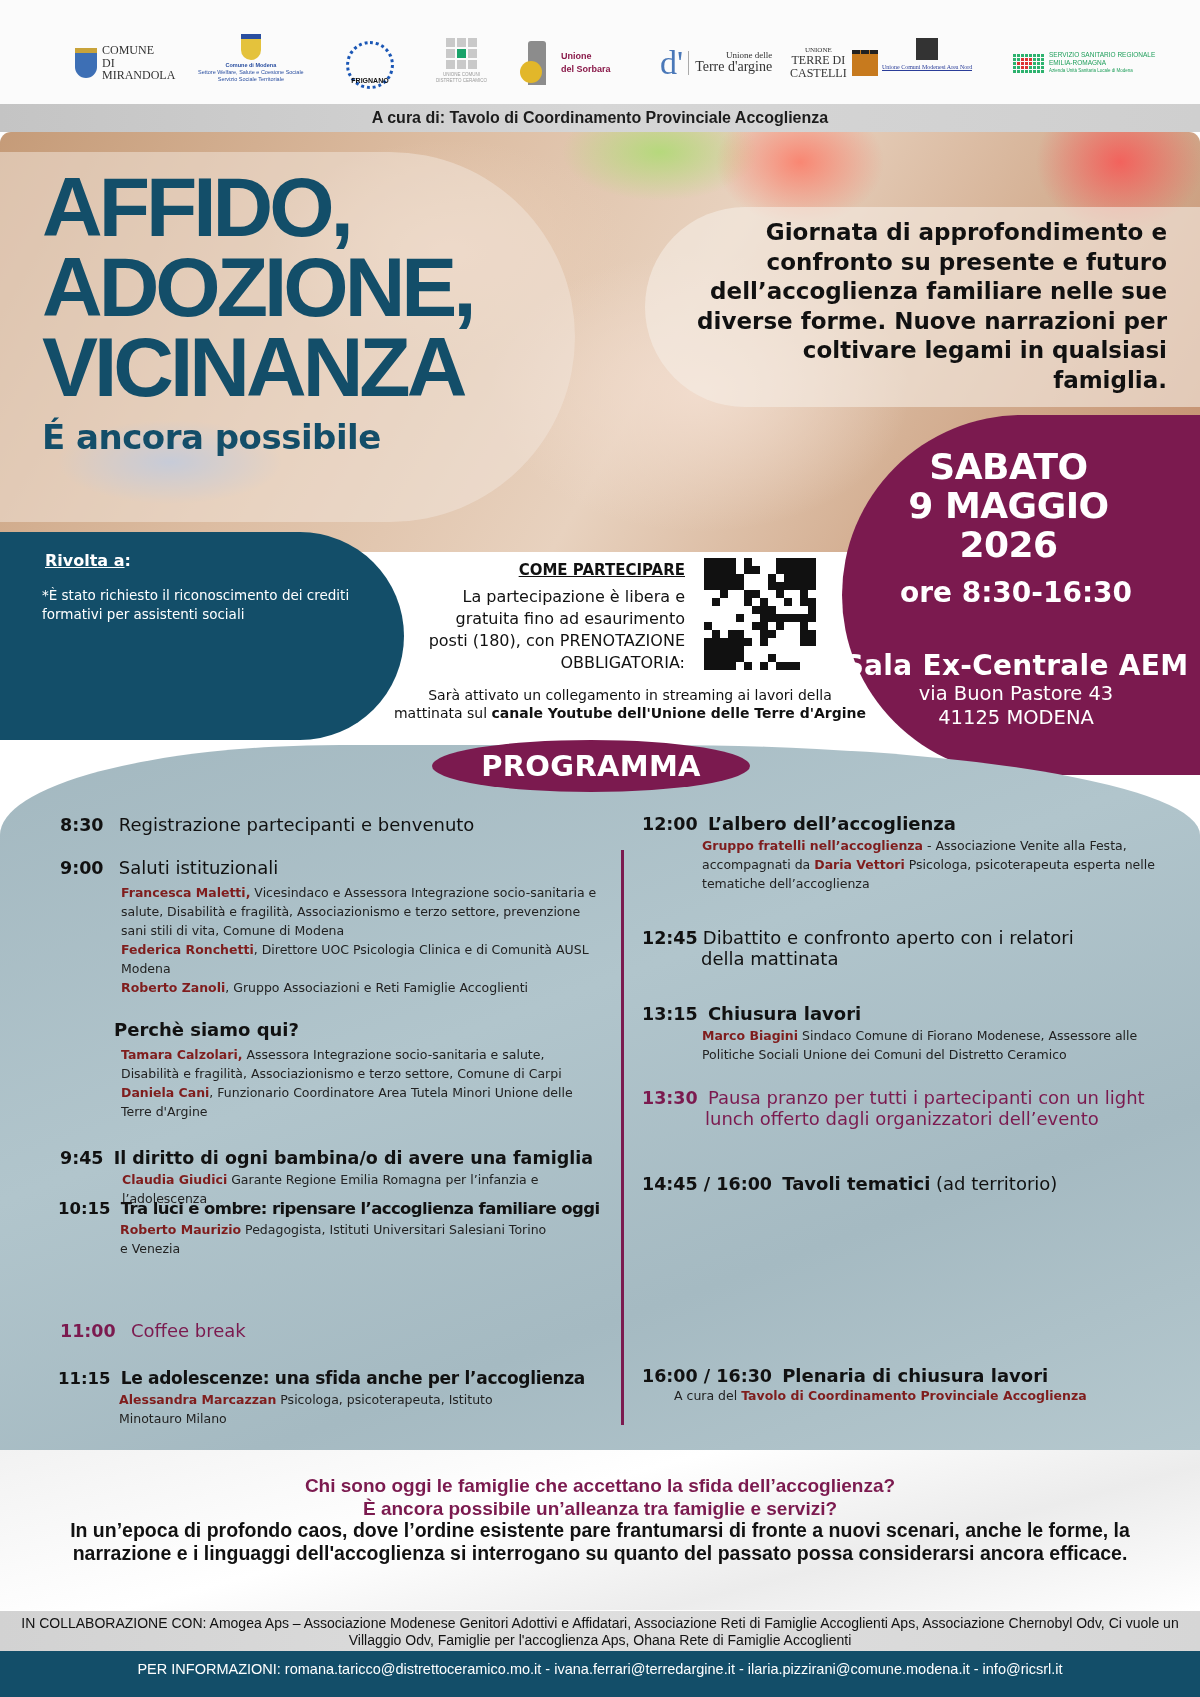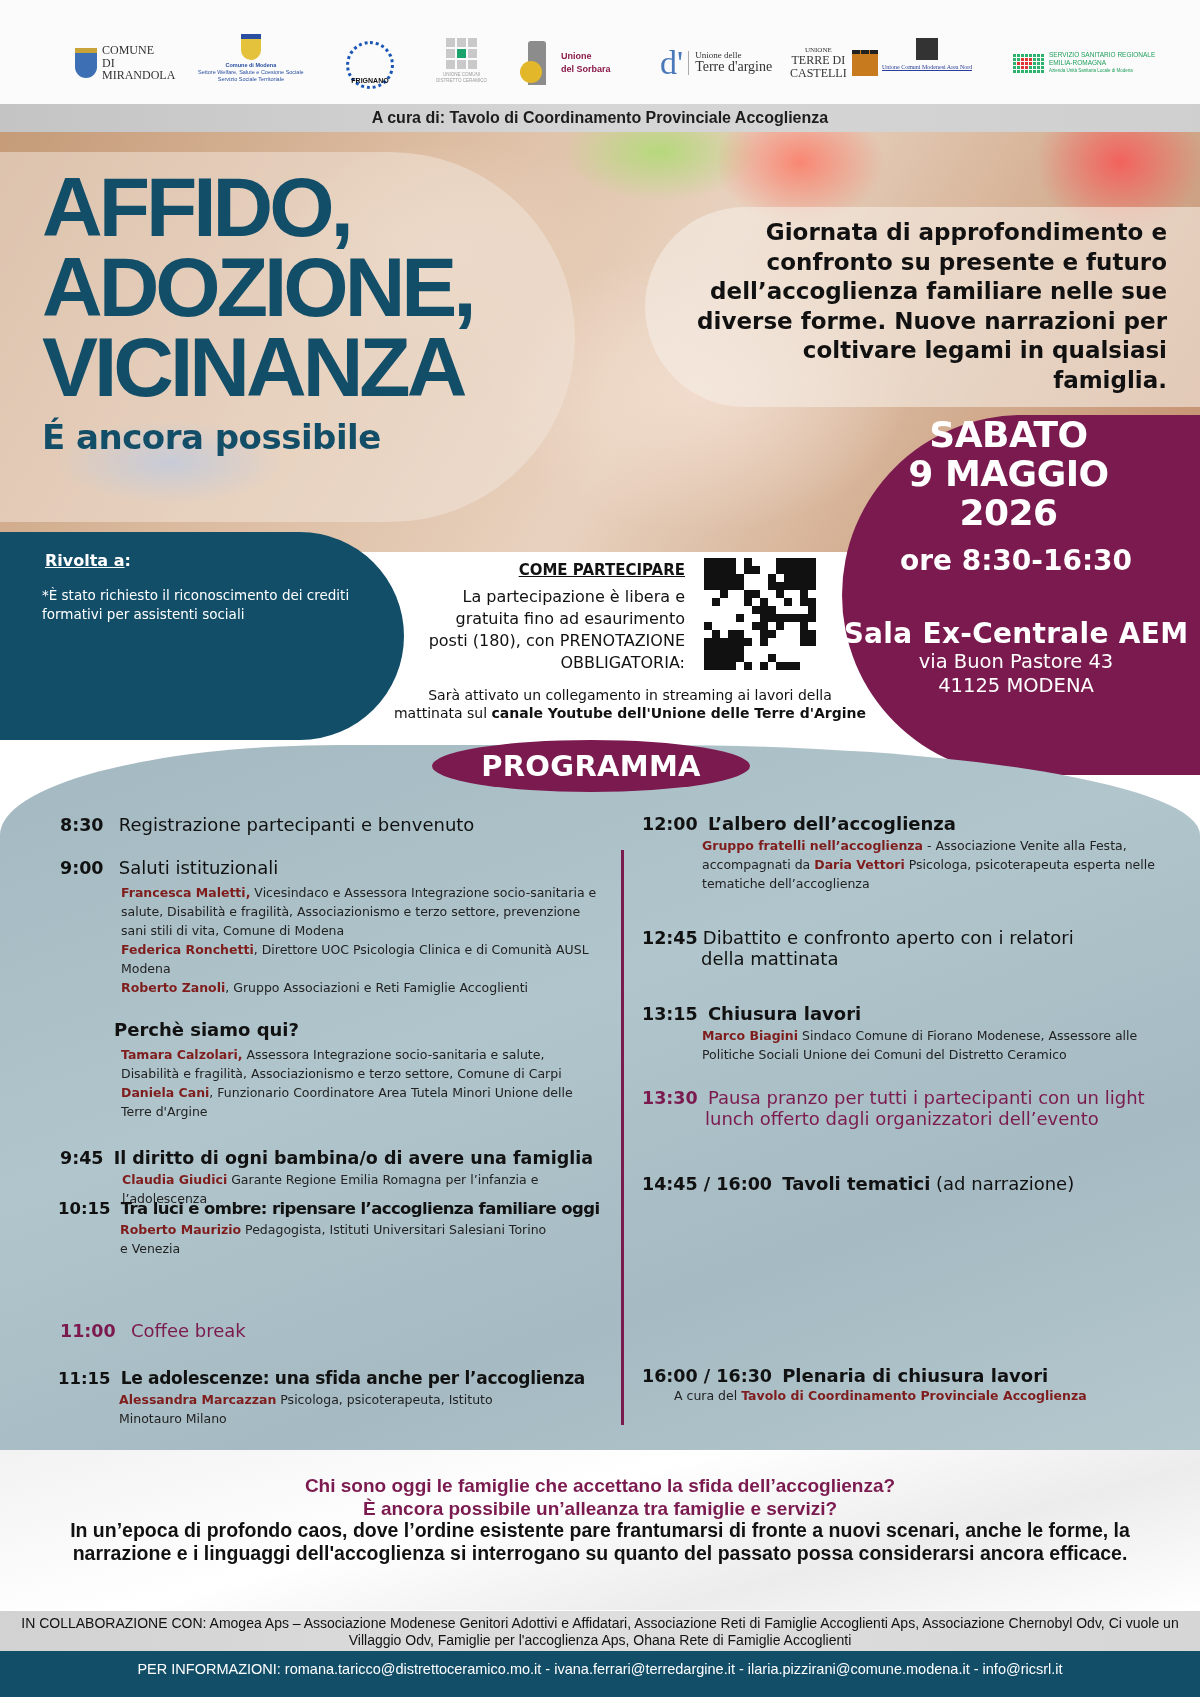--- a/index.html
+++ b/index.html
@@ -34,20 +34,21 @@
   
   .hero { position: absolute; left: 0; top: 132px; width: 1200px; height: 420px; overflow: hidden;
     background:
       radial-gradient(ellipse 120px 90px at 800px 30px, rgba(255,110,90,0.75), transparent 70%),
       radial-gradient(ellipse 140px 70px at 660px 20px, rgba(170,220,110,0.8), transparent 70%),
       radial-gradient(ellipse 120px 100px at 1120px 30px, rgba(250,80,80,0.8), transparent 70%),
       radial-gradient(ellipse 160px 60px at 170px 330px, rgba(120,170,240,0.7), transparent 70%),
       radial-gradient(ellipse 300px 200px at 700px 260px, #f1dccd, transparent 70%),
       radial-gradient(ellipse 260px 160px at 450px 120px, #e9cdb6, transparent 70%),
       linear-gradient(120deg, #c59b78 0%, #dcbca1 30%, #e8d2bf 55%, #d5b195 75%, #c38e6c 100%);
+    border-radius: 11px;
   }
   .hero-panel-left { position: absolute; left: -40px; top: 20px; width: 615px; height: 370px; background: rgba(240,228,216,0.55); border-radius: 0 200px 200px 0; }
   .hero-panel-right { position: absolute; left: 645px; top: 75px; width: 620px; height: 200px; background: rgba(245,236,228,0.6); border-radius: 100px 0 0 100px; }
   .main-title { position: absolute; left: 42px; top: 35px; font-family: "Liberation Sans", sans-serif; font-weight: bold; font-size: 84px; line-height: 80px; letter-spacing: -4px; color: #134e69; }
   .subtitle { position: absolute; left: 42px; top: 285px; font-family: "DejaVu Sans", sans-serif; font-weight: bold; font-size: 34px; line-height: 40px; letter-spacing: -0.5px; color: #134e69; }
   .intro { position: absolute; right: 33px; top: 86px; width: 560px; text-align: right; font-family: "DejaVu Sans", sans-serif; font-weight: bold; font-size: 23px; line-height: 29.5px; color: #111; }
 
   
   .target { position: absolute; left: 0; top: 532px; width: 404px; height: 208px; background: #134e69; border-radius: 0 105px 105px 0; color: #fff; padding: 18px 20px 0 45px; }
   .target .hdr { font-weight: bold; font-size: 16px; text-decoration: underline; line-height: 22px; }
@@ -60,21 +61,21 @@
   .partecipa .hdr { font-weight: bold; font-size: 15px; text-decoration: underline; line-height: 20px; }
   .partecipa .body { font-weight: normal; font-size: 16px; line-height: 22px; margin-top: 6px; }
   .qr { position: absolute; left: 704px; top: 558px; width: 112px; height: 112px; background: #fff; display: grid; grid-template-columns: repeat(14, 8px); grid-auto-rows: 8px; }
   .qr i { display: block; width: 8px; height: 8px; }
   .qr i.b { background: #111; }
   .streaming { position: absolute; left: 390px; top: 686px; width: 480px; text-align: center; font-size: 14px; line-height: 18px; color: #111; }
   .streaming b { font-weight: bold; }
 
   
   .date-circle { position: absolute; left: 842px; top: 415px; width: 358px; height: 360px; background: #7b1a4f; border-radius: 180px 0 0 180px; color: #fff; text-align: center; }
-  .date-circle .day { font-family: "DejaVu Sans", sans-serif; font-weight: bold; font-size: 36px; line-height: 39px; padding-right: 25px; letter-spacing: -0.5px; }
+  .date-circle .day { font-family: "DejaVu Sans", sans-serif; font-weight: bold; font-size: 36px; line-height: 39px; margin-top: 32px; padding-right: 25px; letter-spacing: -0.5px; }
   .date-circle .time { font-weight: bold; font-size: 28px; margin-top: 12px; padding-right: 10px; }
   .date-circle .venue { font-weight: bold; font-size: 28px; margin-top: 40px; padding-right: 10px; letter-spacing: 0.3px; }
   .date-circle .addr { font-size: 19.5px; line-height: 24px; padding-right: 10px; }
 
   
   .programme { position: absolute; left: 0; top: 745px; width: 1200px; height: 705px; background: linear-gradient(160deg,#a3b8c0 0%,#b1c5cc 40%,#a5bac2 70%,#b5c8ce 100%); border-radius: 340px 540px 0 0 / 90px 90px 0 0; }
   .prog-pill { position: absolute; left: 432px; top: 740px; width: 318px; height: 52px; background: #7b1a4f; border-radius: 50%; color: #fff; font-family: "DejaVu Sans", sans-serif; font-weight: bold; font-size: 29px; line-height: 52px; text-align: center; letter-spacing: 0.3px; }
   .vline { position: absolute; left: 621px; top: 850px; width: 3px; height: 575px; background: #7b1a4f; }
 
   .slot { position: absolute; }
@@ -144,21 +145,21 @@
         <div class="ball"></div>
       </div>
     <div style="font-family:'Liberation Sans',sans-serif; font-size:9px; font-weight:bold; color:#8a1a4a; line-height:13px;">
       <div>Unione</div>
       <div>del Sorbara</div>
     </div>
   </div>
   <div class="logo" style="left:660px;">
     <div class="td-mark">d'</div>
     <div class="txt" style="font-size:14px; border-left:1px solid #aaa; padding-left:6px;">
-      <div style="font-size:9px; text-align:left;">Unione delle</div>
+      <div style="font-size:9px; text-align:right;">Unione delle</div>
       <div>Terre d'argine</div>
     </div>
   </div>
   <div class="logo" style="left:790px;">
     <div class="txt" style="font-size:12px; text-align:center;">
       <div style="font-size:7px;">UNIONE</div>
       <div>TERRE DI</div>
       <div>CASTELLI</div>
     </div>
     <div class="castle"></div>
@@ -556,21 +557,21 @@
 </div>
 
 <div class="slot mag" style="left:642px; top:1087px; width:540px;">
   <span class="t">13:30</span>&nbsp;
   <span class="title">Pausa pranzo per tutti i partecipanti con un light</span>
   <div class="title" style="margin-left:63px;">lunch offerto dagli organizzatori dell’evento</div>
 </div>
 
 <div class="slot" style="left:642px; top:1173px; width:540px;">
   <span class="t">14:45 / 16:00</span>&nbsp;
-  <span class="title b">Tavoli tematici</span><span class="title"> (ad narrazione)</span>
+  <span class="title b">Tavoli tematici</span><span class="title"> (ad territorio)</span>
 </div>
 
 <div class="slot" style="left:642px; top:1365px; width:540px;">
   <span class="t">16:00 / 16:30</span>&nbsp;
   <span class="title b">Plenaria di chiusura lavori</span>
   <div class="d" style="margin-left:32px;">
     <span>A cura del </span><b>Tavolo di Coordinamento Provinciale Accoglienza</b>
   </div>
 </div>
 

